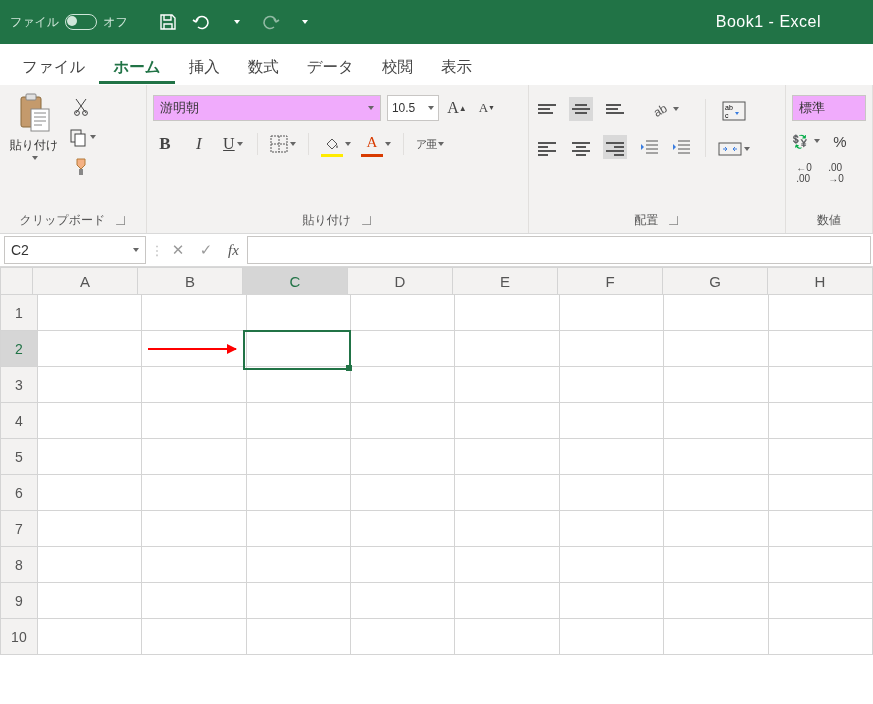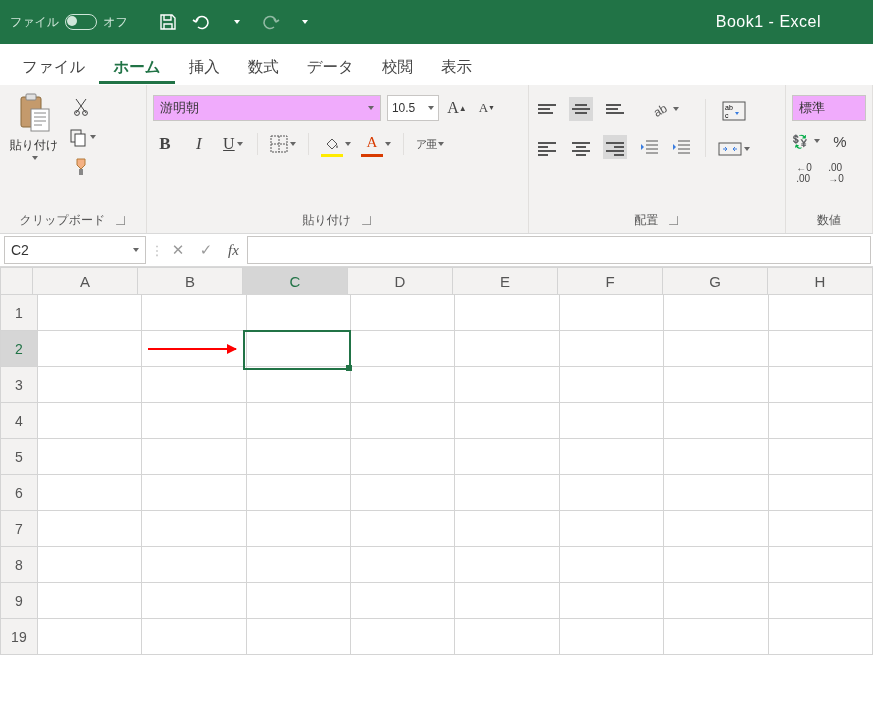--- a/index.html
+++ b/index.html
@@ -456,21 +456,21 @@
         <div class="cell"></div>
         <div class="cell"></div>
         <div class="cell"></div>
         <div class="cell"></div>
         <div class="cell"></div>
         <div class="cell"></div>
         <div class="cell"></div>
         <div class="cell"></div>
       </div>
       <div class="sheetrow">
-        <div class="rowhdr">19</div>
+        <div class="rowhdr">10</div>
         <div class="cell"></div>
         <div class="cell"></div>
         <div class="cell"></div>
         <div class="cell"></div>
         <div class="cell"></div>
         <div class="cell"></div>
         <div class="cell"></div>
         <div class="cell"></div>
       </div>
     </div>

